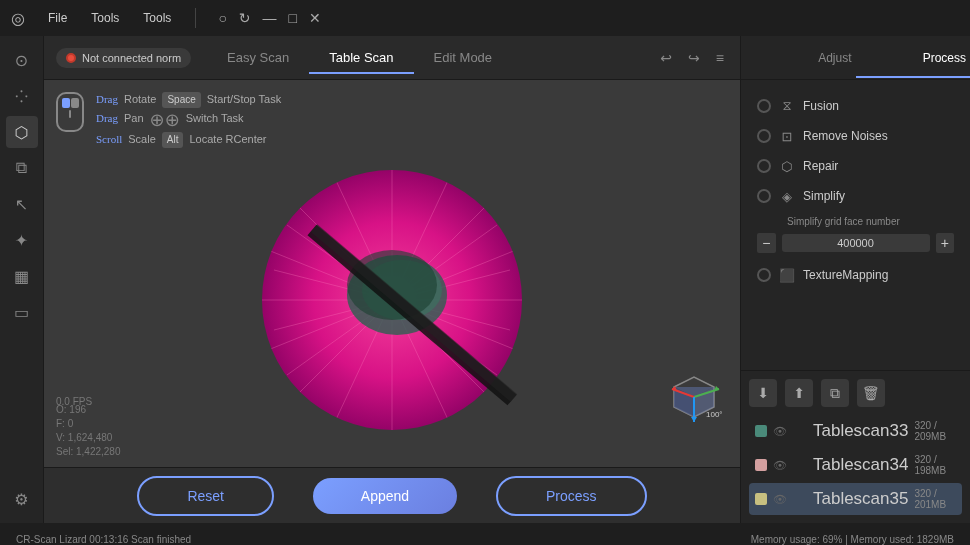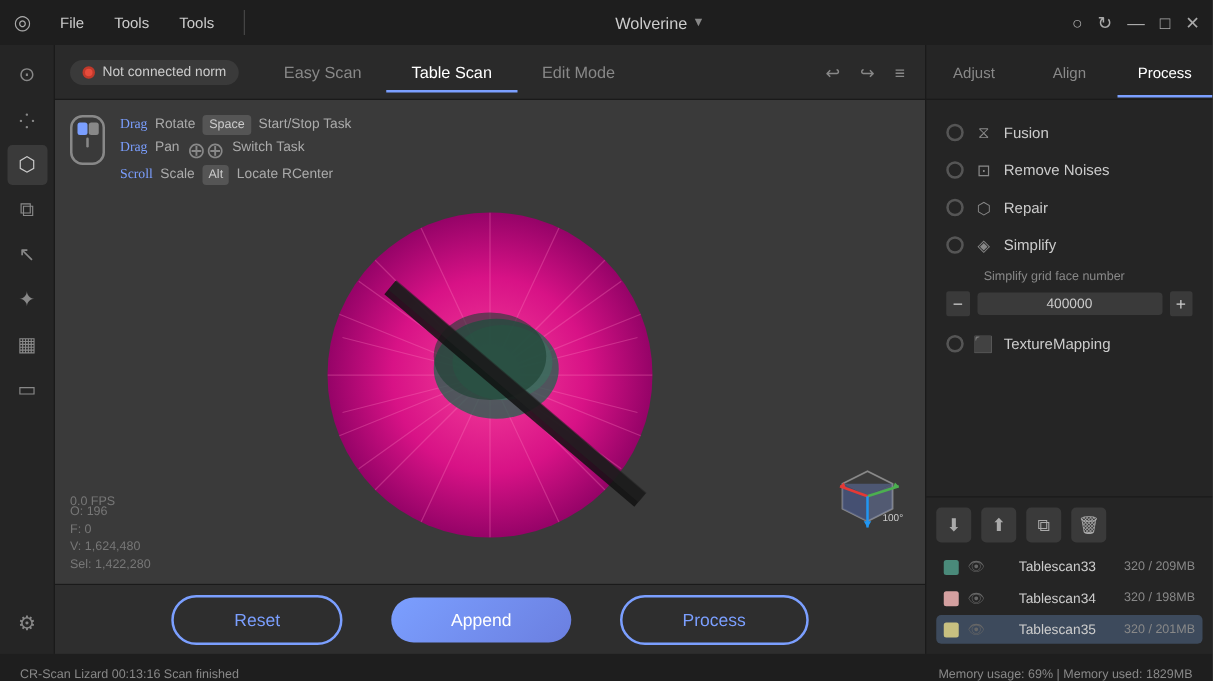--- a/index.html
+++ b/index.html
@@ -307,21 +307,21 @@
 
     
     #right-tabs {
       display: flex;
       border-bottom: 1px solid #1a1a1a;
       height: 44px;
       align-items: center;
     }
     .right-tab {
       flex: 1;
-      text-align: center;
+      text-align: right;
       padding: 12px 4px;
       color: #888;
       cursor: pointer;
       font-size: 12px;
       position: relative;
     }
     .right-tab.active {
       color: #fff;
     }
     .right-tab.active::after {
@@ -456,21 +456,21 @@
       flex-shrink: 0;
     }
     .scan-vis-icon {
       color: #666;
       font-size: 11px;
       width: 16px;
       text-align: center;
     }
     .scan-name {
       flex: 1;
-      font-size: 11px;
+      font-size: 17px;
       color: #ccc;
       margin-left: 20px;
     }
     .scan-info {
       font-size: 10px;
       color: #888;
     }
 
     
     #statusbar {
@@ -492,24 +492,20 @@
   </style>
 </head>
 <body>
 
 <div id="titlebar">
   <div class="app-logo">◎</div>
   <div class="menu-item">File</div>
   <div class="menu-item">Tools</div>
   <div class="menu-item">Tools</div>
   <div class="separator"></div>
-  <div class="app-title">
-    <span>Wolverine</span>
-    <span class="chevron">▼</span>
-  </div>
   <div class="window-controls">
     <span class="win-btn">○</span>
     <span class="win-btn">↻</span>
     <span class="win-btn">—</span>
     <span class="win-btn">□</span>
     <span class="win-btn">✕</span>
   </div>
 </div>
 
 <div id="main">
@@ -650,21 +646,20 @@
       <button class="btn-reset">Reset</button>
       <button class="btn-append">Append</button>
       <button class="btn-process">Process</button>
     </div>
   </div>
 
   <div id="right-panel">
 
     <div id="right-tabs">
       <div class="right-tab">Adjust</div>
-      <div class="right-tab">Align</div>
       <div class="right-tab active">Process</div>
     </div>
 
     <div id="process-content">
       <div class="process-item">
         <div class="toggle-circle"></div>
         <div class="process-icon">⧖</div>
         <span class="process-label">Fusion</span>
       </div>
       <div class="process-item">

